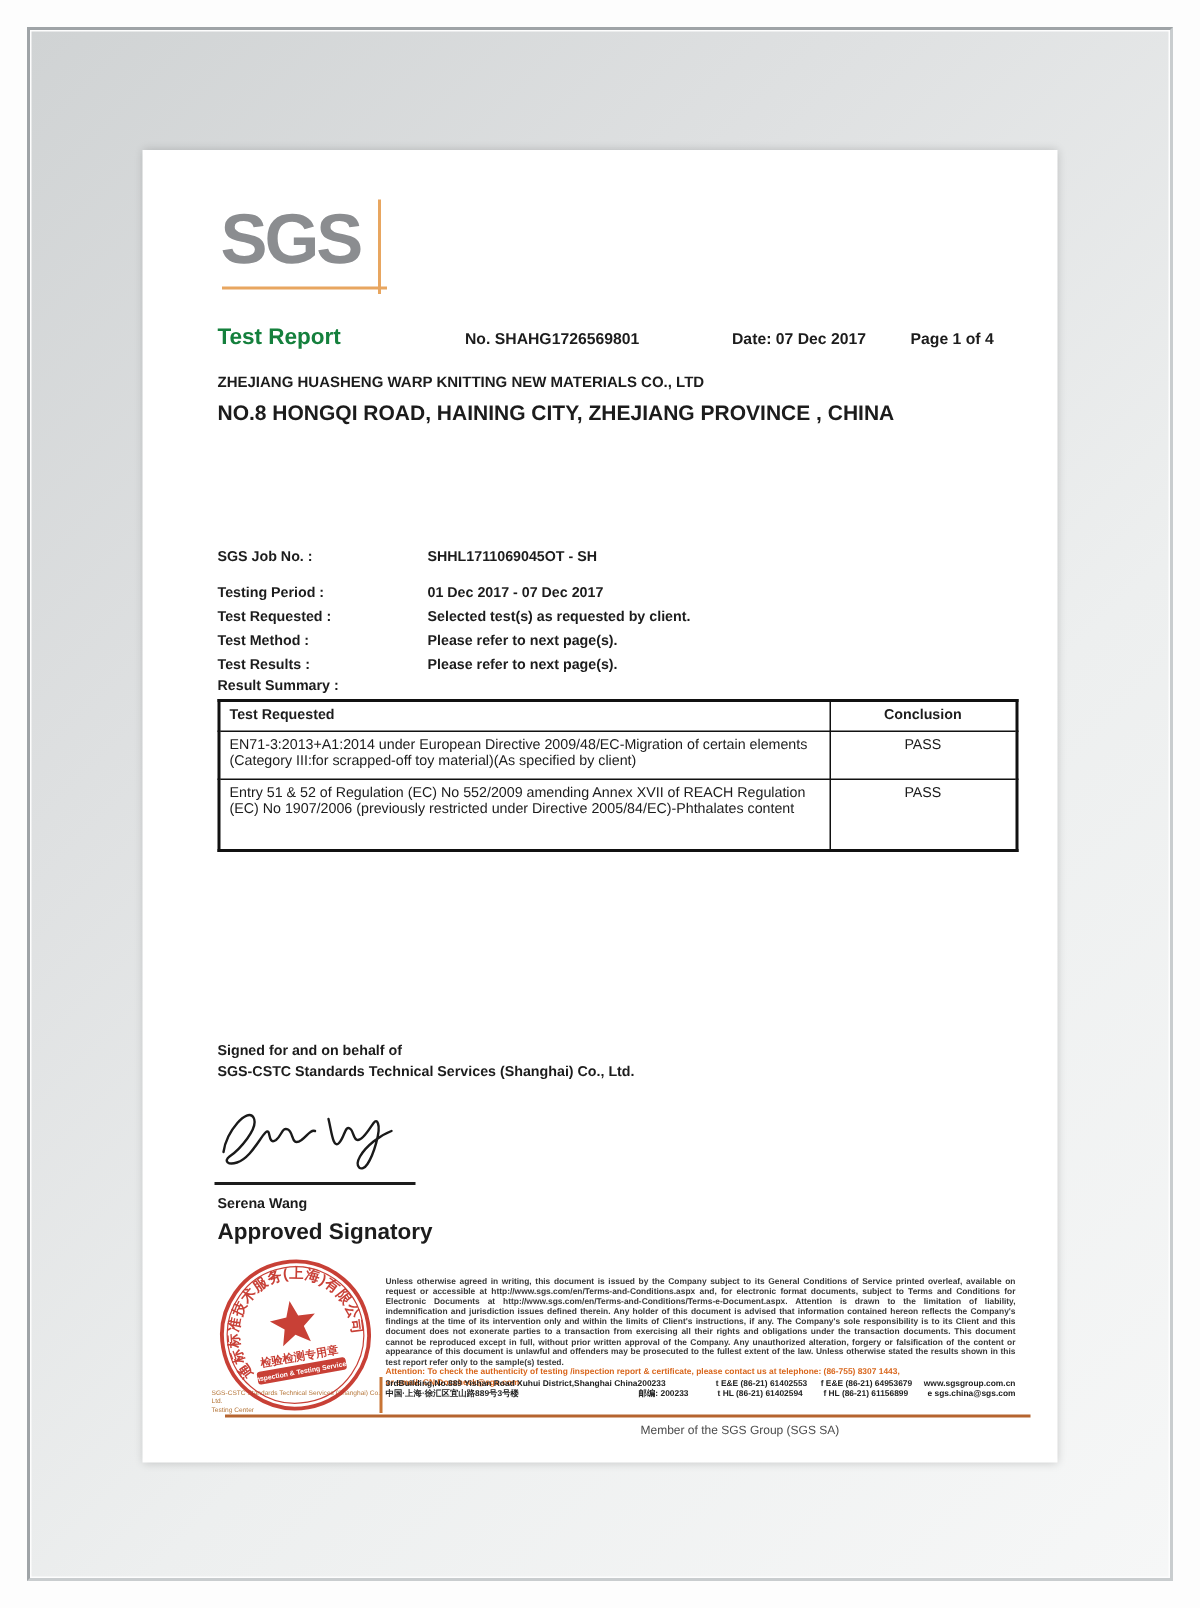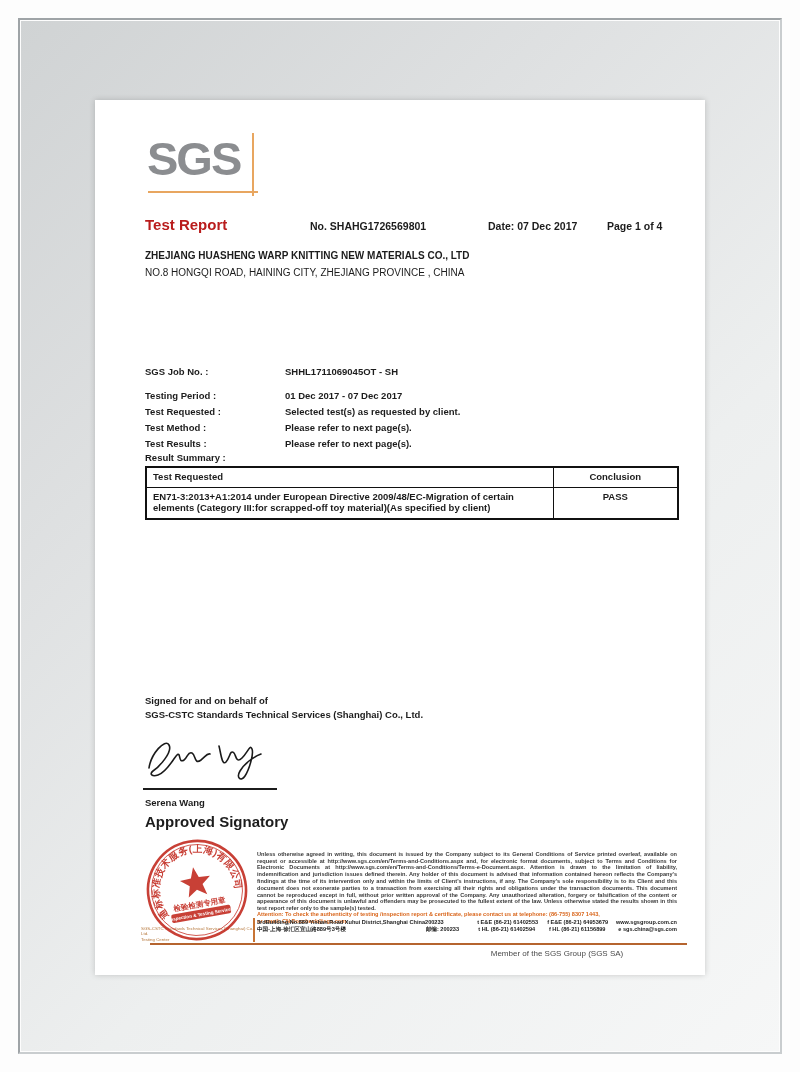--- a/index.html
+++ b/index.html
@@ -16,39 +16,39 @@
   .page { position:absolute; left:95px; top:100px; width:610px; height:875px; background:#ffffff;
     box-shadow:0 0 6px rgba(0,0,0,0.18); font-size:10px; color:#1c1c1c; }
   .abs { position:absolute; }
 
   
   .logo-text { left:52px; top:35px; font-size:47px; font-weight:bold; color:#8b8d90; letter-spacing:-2px; line-height:1; }
   .logo-hline { left:53px; top:91px; width:110px; height:2px; background:#e8a660; }
   .logo-vline { left:157px; top:33px; width:2px; height:63px; background:#e8a660; }
 
   
-  .doc-title { left:50px; top:116px; font-size:15px; font-weight:bold; color:#b91c1c; }
+  .doc-title { left:50px; top:116px; font-size:15px; font-weight:bold; color:#15803d; }
   .report-no { left:215px; top:120px; font-size:10.5px; font-weight:bold; }
   .report-date { left:393px; top:120px; font-size:10.5px; font-weight:bold;text-align:right; }
   .report-page { left:512px; top:120px; font-size:10.5px; font-weight:bold; }
 
   .client-name { left:50px; top:150px; font-size:10px; font-weight:bold; }
-  .client-addr { left:50px; top:167px; font-size:10px; font-weight:normal; }
+  .client-addr { left:50px; top:167px; font-size:14px; font-weight:bold; }
 
   .sample-stmt { left:50px; top:228px; font-size:9.5px; font-weight:bold; width:540px; }
 
   .field-row { left:50px; width:540px; font-size:9.5px; font-weight:bold; }
   .field-label { display:inline-block; width:140px; }
   .field-value { position:absolute; left:140px; }
 
   .result-summary { left:50px; top:352px; font-size:9.5px; font-weight:bold; }
 
   
   .rtable { left:50px; top:366px; width:534px; border:2px solid #111; border-collapse:collapse; font-size:9.5px; }
-  .rtable td, .rtable th { border:1.5px solid #111; vertical-align:top; padding:3px 6px; text-align:left;font-weight:bold; }
+  .rtable td, .rtable th { border:1.5px solid #111; vertical-align:top; padding:3px 6px; text-align:left; }
   .rtable th { font-weight:bold; height:20px; }
   .col-concl { width:125px; text-align:center !important; }
   .row-test { height:32px; }
   .row-test2 { height:48px; }
 
   
   .sig-line1 { left:50px; top:595px; font-size:9.5px; font-weight:bold; }
   .sig-line2 { left:50px; top:609px; font-size:9.5px; font-weight:bold; }
   .sig-svg { left:46px; top:626px; }
   .sig-rule { left:48px; top:688px; width:134px; height:2px; background:#1c1c1c; }
@@ -60,21 +60,21 @@
   .scale70 { transform:scale(0.7); transform-origin:0 0; width:600px; }
   .disclaimer { font-size:8px; line-height:1.2; text-align:justify; color:#3a3a3a; font-weight:bold; }
   .attention { font-size:8px; line-height:1.2; color:#d9661c; font-weight:bold; }
 
   .addr-wrap { left:162px; top:819px; width:422px; }
   .addr-row { display:flex; white-space:nowrap; font-size:8px; color:#222; line-height:1.25; font-weight:bold; }
   .a-addr { width:282px; } .a-post { width:88px; } .a-tel { width:118px; } .a-fax { width:116px; } .a-link { flex:1; }
 
   .addr-divider { left:158px; top:818px; width:2px; height:24px; background:#c87434; }
   .footer-rule { left:55px; top:843px; width:537px; height:2px; background:#b5642f; }
-  .member-line { left:332px; top:849px; width:260px; font-size:8px; color:#4a4a4a; text-align:center; }
+  .member-line { left:332px; top:849px; width:260px; font-size:8px; color:#4a4a4a; text-align:left; }
 
   .stamp-left { left:46px; top:826px; width:200px; }
   .scale55 { transform:scale(0.55); transform-origin:0 0; width:220px; }
   .stamp-left-text { font-size:8px; color:#b5763a; line-height:1.3; }
 
   .stamp { left:50px; top:738px; width:104px; height:104px; transform:rotate(-10deg); opacity:0.92; }
 </style>
 </head>
 <body>
 
@@ -121,20 +121,24 @@
     <div class="abs result-summary">Result Summary :</div>
 
     <table class="abs rtable">
       <tbody>
           <tr>
         <th>Test Requested</th>
         <th class="col-concl">Conclusion</th>
       </tr>
       <tr class="row-test">
         <td>EN71-3:2013+A1:2014 under European Directive 2009/48/EC-Migration of certain elements (Category III:for scrapped-off toy material)(As specified by client)</td>
+        <td class="col-concl">PASS</td>
+      </tr>
+      <tr class="row-test2">
+        <td>Entry 51 &amp; 52 of Regulation (EC) No 552/2009 amending Annex XVII of REACH Regulation (EC) No 1907/2006 (previously restricted under Directive 2005/84/EC)-Phthalates content</td>
         <td class="col-concl">PASS</td>
       </tr>
     </tbody>
       </table>
 
     <div class="abs sig-line1">Signed for and on behalf of</div>
     <div class="abs sig-line2">SGS-CSTC Standards Technical Services (Shanghai) Co., Ltd.</div>
     <svg class="abs sig-svg" width="150" height="60" viewBox="0 0 150 60">
       <path d="M8,42 C10,28 24,12 28,19 C32,26 18,41 12,45 C8,48 11,51 17,49 C26,46 32,33 36,29 C40,25 37,38 43,34 C47,31 47,25 51,27 C55,29 53,39 60,34 C64,31 66,27 69,28" fill="none" stroke="#1a1a1a" stroke-width="1.6" stroke-linecap="round"></path>
       <path d="M78,20 C80,28 81,40 85,36 C89,32 89,23 93,27 C95,29 95,38 101,32 C107,26 109,18 111,23 C113,28 108,44 104,50 C100,56 95,52 99,45 C103,38 112,31 120,28" fill="none" stroke="#1a1a1a" stroke-width="1.6" stroke-linecap="round"></path>

